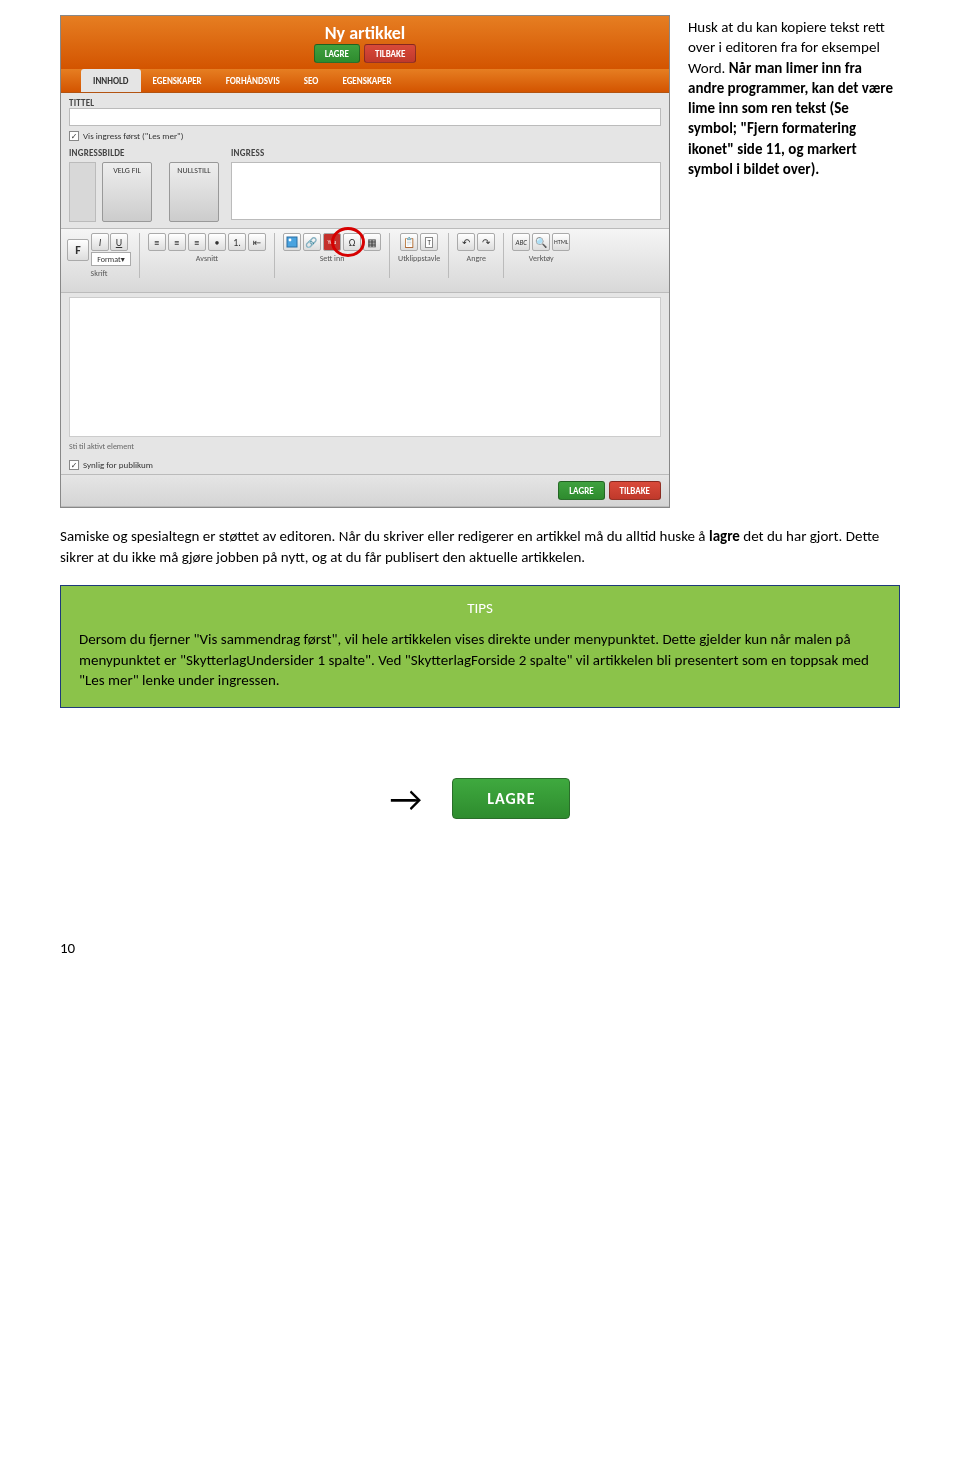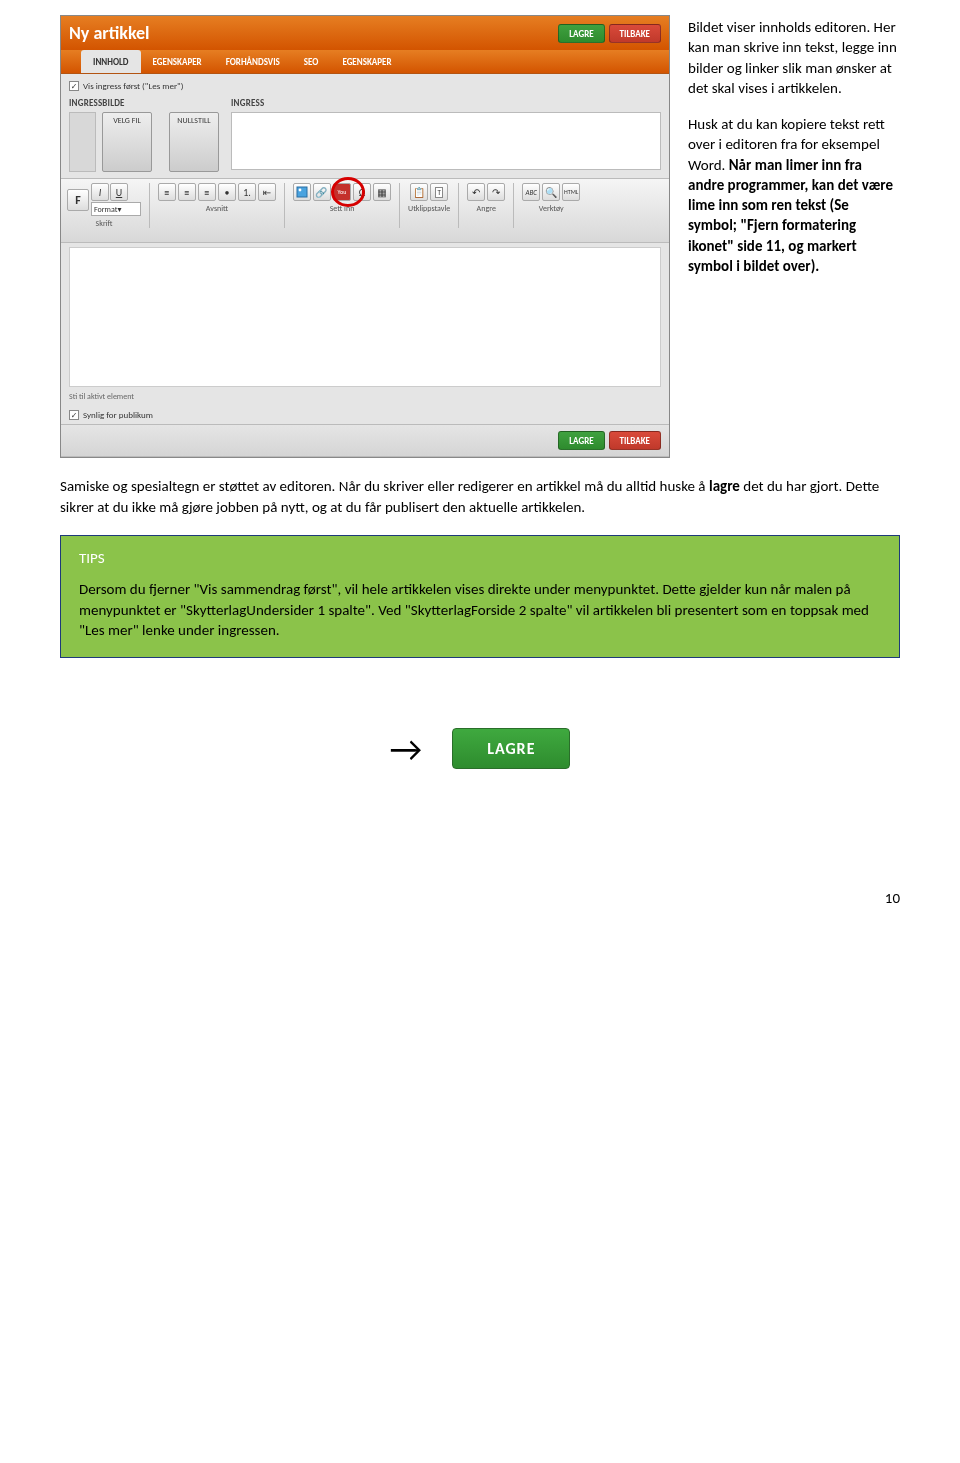--- a/index.html
+++ b/index.html
@@ -28,20 +28,21 @@
     background: #e5e5e5;
     font-size: 10px;
     color: #333;
   }
   .editor-header {
     background: linear-gradient(#e67e22, #d35400);
     display: flex;
     justify-content: space-between;
     align-items: center;
     padding: 6px 8px;
+    flex-direction: column;
   }
   .editor-title {
     color: #fff;
     font-weight: bold;
     font-size: 18px;
   }
   .hdr-btns { display: flex; gap: 4px; }
   .hdr-btn {
     font-size: 9px;
     font-weight: bold;
@@ -99,21 +100,21 @@
   }
   .rb-group { display:flex; flex-direction:column; align-items:center; gap:2px; position:relative; }
   .rb-icons { display:flex; gap:2px; flex-wrap:wrap; align-items:center; }
   .rb-btn {
     width:18px; height:18px; border:1px solid #aaa; border-radius:2px;
     background:linear-gradient(#fff,#ddd);
     display:flex; align-items:center; justify-content:center;
     font-size:10px; color:#333;
   }
   .rb-btn.big { width:22px; height:22px; font-size:12px; }
-  .rb-sel { width:50px; height:14px; border:1px solid #aaa; background:#fff; font-size:8px; padding:0 2px; display:flex; align-items:center; justify-content:flex-start; }
+  .rb-sel { width:40px; height:14px; border:1px solid #aaa; background:#fff; font-size:8px; padding:0 2px; display:flex; align-items:center; justify-content:center; }
   .rb-cap { font-size:8px; color:#555; }
   .rb-sep { width:1px; background:#bbb; align-self:stretch; }
   .circle-mark {
     position:absolute;
     width:34px; height:30px; border:3px solid #d60000; border-radius:50%;
     left:270px; top:-2px;
     z-index:10;
   }
   .content-area {
     height:140px; background:#fff; border:1px solid #ccc; margin: 4px 8px;
@@ -141,20 +142,21 @@
   
   .tips-box {
     background: #8bc34a;
     border: 1.5px solid #1e3a7a;
     padding: 12px 18px 16px 18px;
     color: #000;
     font-size: 15px;
     line-height: 1.38;
   }
   .tips-title {
+    text-align: center;
     color: #fff;
     font-size: 15px;
     margin-bottom: 10px;
   }
   
   .bottom-row {
     display:flex; align-items:center; justify-content:center;
     gap: 30px;
     margin-top: 70px;
   }
@@ -163,21 +165,21 @@
     background: linear-gradient(#3fa93f,#2e8c2e);
     border: 1px solid #2a6e2a;
     border-radius: 4px;
     color: #fff;
     font-weight: bold;
     font-size: 16px;
     padding: 10px 34px;
     letter-spacing: 1px;
   }
   .page-num {
-    text-align: right;
+    text-align: left;
     font-size: 15px;
     margin-top: 120px;
   }
   svg.tiny { width:12px; height:12px; }
 </style>
 </head>
 <body>
 
 <div class="page">
   <div class="top-row">
@@ -192,20 +194,24 @@
       </div>
       <div class="tabs">
         <div class="tab active">INNHOLD</div>
         <div class="tab">EGENSKAPER</div>
         <div class="tab">FORHÅNDSVIS</div>
         <div class="tab">SEO</div>
         <div class="tab">EGENSKAPER</div>
       </div>
 
       <div class="form-area">
+        <div class="form-row">
+          <div class="form-label">TITTEL</div>
+          <div class="titleinput"></div>
+        </div>
         <div class="chk-row">
           <span class="chk">✓</span>
           <span>Vis ingress først ("Les mer")</span>
         </div>
         <div class="two-col">
           <div class="col-left">
             <div class="form-label">INGRESSBILDE</div>
             <div style="display:flex; gap:6px;">
               <div class="imgbox"></div>
               <div class="imgbtns">
@@ -314,21 +320,20 @@
         <span class="chk">✓</span>
         <span>Synlig for publikum</span>
       </div>
       <div class="foot-btns">
         <div class="hdr-btn btn-green">LAGRE</div>
         <div class="hdr-btn btn-red">TILBAKE</div>
       </div>
     </div>
 
     <div class="side-text">
-      <p>Bildet viser innholds editoren. Her kan man skrive inn tekst, legge inn bilder og linker slik man ønsker at det skal vises i artikkelen.</p>
       <p>
         <span>Husk at du kan kopiere tekst rett over i editoren fra for eksempel Word. </span>
         <b>Når man limer inn fra andre programmer, kan det være lime inn som ren tekst (Se symbol; "Fjern formatering ikonet" side 11, og markert symbol i bildet over).</b>
       </p>
     </div>
   </div>
 
   <div class="body-text">
     <span>Samiske og spesialtegn er støttet av editoren. Når du skriver eller redigerer en artikkel må du alltid huske å </span><b>lagre</b><span> det du har gjort. Dette sikrer at du ikke må gjøre jobben på nytt, og at du får publisert den aktuelle artikkelen.</span>
   </div>

